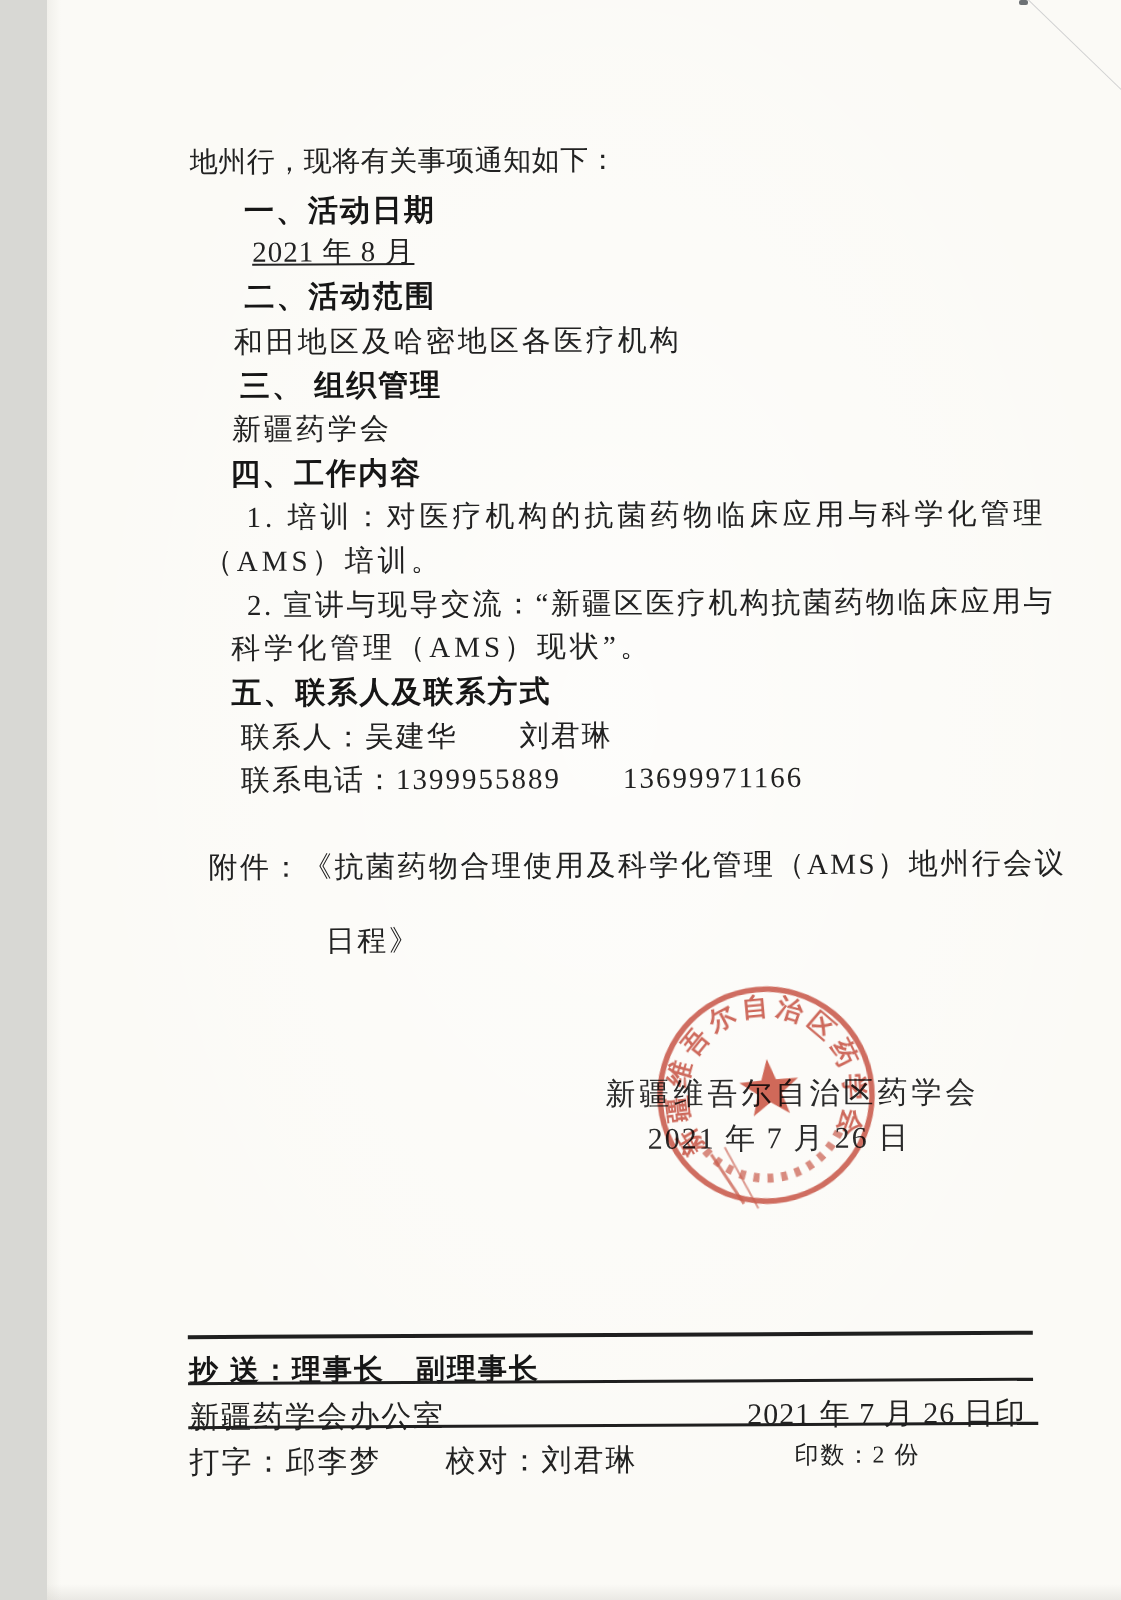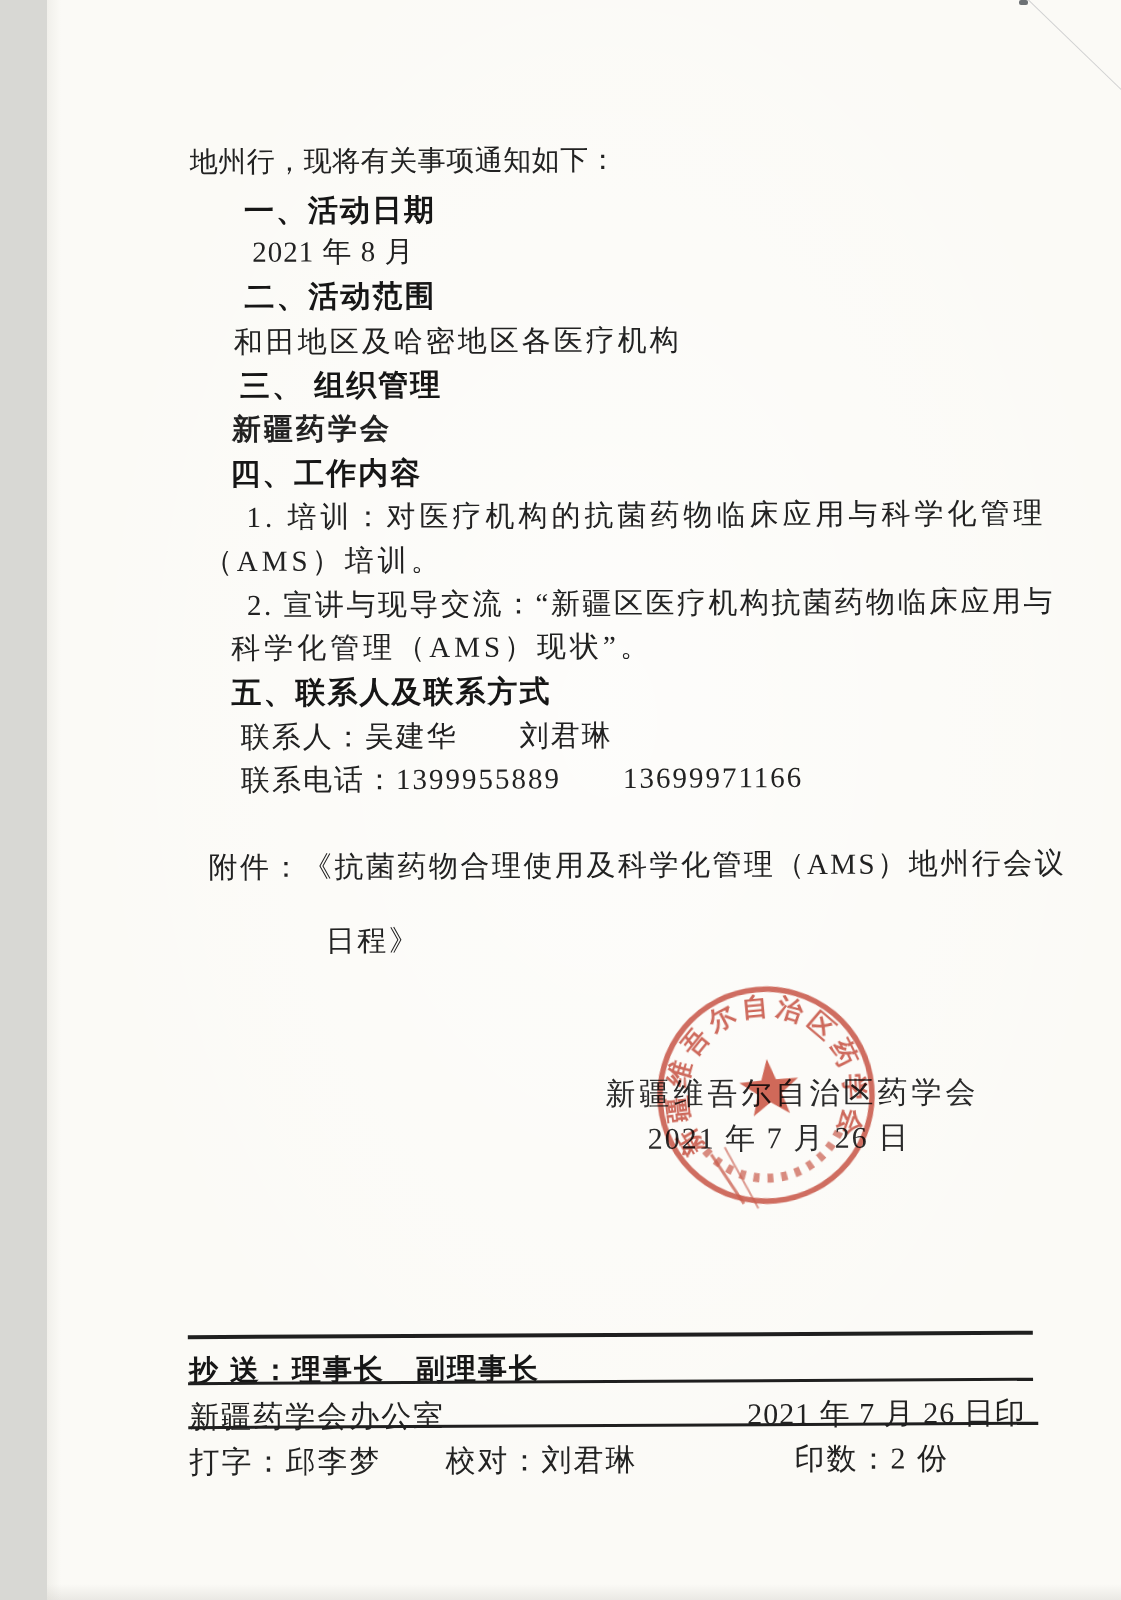--- a/index.html
+++ b/index.html
@@ -28,27 +28,27 @@
 </style>
 </head>
 <body>
 
 <div class="page">
   <div class="content">
 
     <div class="line" style="left:146px;top:141px;font-size:28px;letter-spacing:0.5px;">地州行，现将有关事项通知如下：</div>
 
     <div class="line hei" style="left:200px;top:189px;font-size:30px;">一、活动日期</div>
-    <div class="line" style="left:208px;top:231px;letter-spacing:1px;">2021 年 8 月</div>
+    <div class="line" style="left:208px;top:231px;letter-spacing:1px;text-decoration:underline;">2021 年 8 月</div>
 
     <div class="line hei" style="left:200px;top:275px;font-size:30px;">二、活动范围</div>
     <div class="line" style="left:189px;top:321px;letter-spacing:3px;">和田地区及哈密地区各医疗机构</div>
 
     <div class="line hei" style="left:195px;top:364px;font-size:30px;">三、 组织管理</div>
-    <div class="line" style="left:187px;top:408px;letter-spacing:3px;font-weight:bold;">新疆药学会</div>
+    <div class="line" style="left:187px;top:408px;letter-spacing:3px;">新疆药学会</div>
 
     <div class="line hei" style="left:185px;top:452px;font-size:30px;">四、工作内容</div>
     <div class="line" style="left:201px;top:496px;letter-spacing:4px;">1. 培训：对医疗机构的抗菌药物临床应用与科学化管理</div>
     <div class="line" style="left:158px;top:540px;letter-spacing:4px;">（AMS）培训。</div>
     <div class="line" style="left:201px;top:584px;letter-spacing:2.5px;">2. 宣讲与现导交流：“新疆区医疗机构抗菌药物临床应用与</div>
     <div class="line" style="left:185px;top:627px;letter-spacing:4px;">科学化管理（AMS）现状”。</div>
 
     <div class="line hei" style="left:185px;top:671px;font-size:30px;">五、联系人及联系方式</div>
     <div class="line" style="left:194px;top:716px;letter-spacing:2px;">联系人：吴建华　　刘君琳</div>
     <div class="line" style="left:194px;top:759px;letter-spacing:2px;">联系电话：1399955889　　13699971166</div>
@@ -73,19 +73,19 @@
       <path d="M 72 160 L 100 224" stroke="#c14533" stroke-width="2" opacity="0.6" fill="none"></path>
     </svg>
 
     <div class="rule" style="left:138px;top:1333px;width:845px;height:4px;"></div>
     <div class="line hei" style="left:139px;top:1349px;font-size:29px;">抄 送：理事长　副理事长</div>
     <div class="rule" style="left:138px;top:1380px;width:845px;height:2.5px;"></div>
     <div class="line" style="left:139px;top:1395px;font-size:30px;letter-spacing:2px;">新疆药学会办公室</div>
     <div class="line" style="left:697px;top:1395px;font-size:30px;letter-spacing:1px;">2021 年 7 月 26 日印</div>
     <div class="rule" style="left:138px;top:1424px;width:850px;height:2.5px;"></div>
     <div class="line" style="left:139px;top:1440px;font-size:30px;letter-spacing:2px;">打字：邱李梦　　校对：刘君琳</div>
-    <div class="line" style="left:744px;top:1440px;font-size:30px;letter-spacing:2px;">印数：2 份</div>
+    <div class="line" style="left:744px;top:1440px;font-size:24px;letter-spacing:2px;">印数：2 份</div>
   </div>
 
   <div class="crease"></div>
   <div class="mark-top"></div>
   <div class="mark-dot"></div>
 </div>
 
 </body></html>

